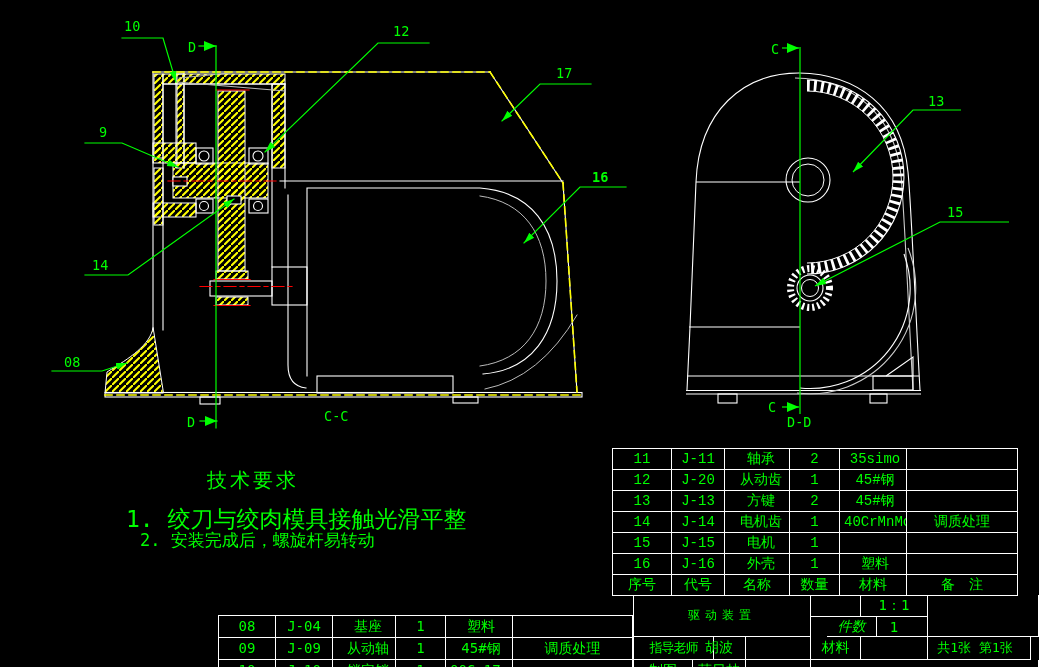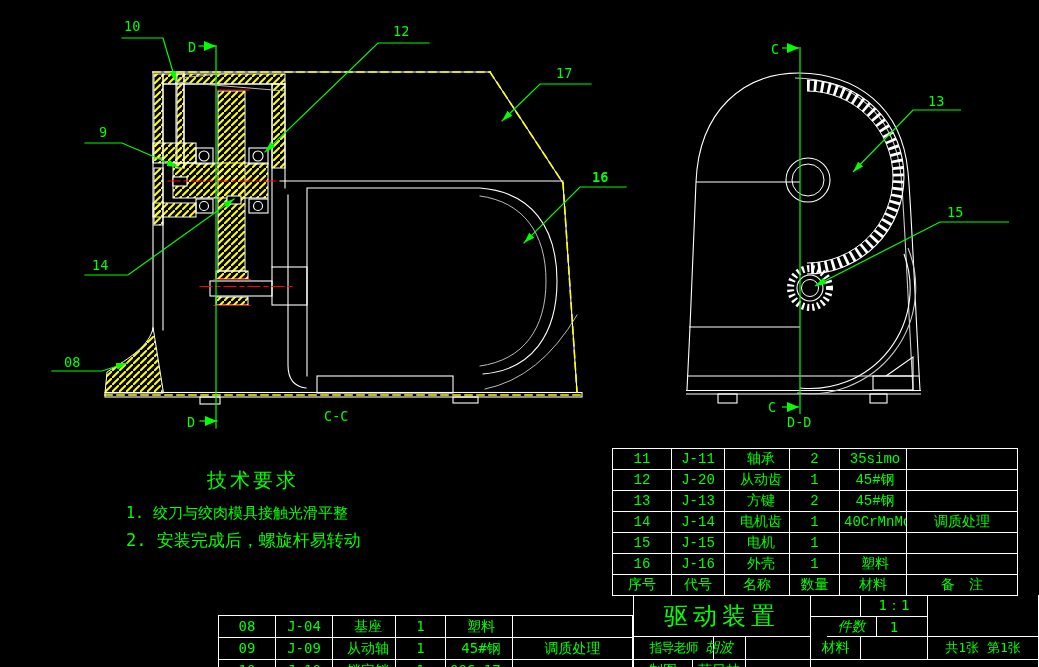--- a/index.html
+++ b/index.html
@@ -4,49 +4,49 @@
 <style>
   html,body{margin:0;padding:0;background:#000;}
   #viewport{position:relative;width:1039px;height:667px;background:#000;overflow:hidden;
     font-family:"DejaVu Sans Mono","Liberation Mono",monospace;}
   svg{position:absolute;left:0;top:0;}
   svg text{fill:#00ff00;font-family:"DejaVu Sans Mono","Liberation Mono",monospace;font-size:13.5px;}
   svg text.bold{font-weight:bold;}
   
   .tech{position:absolute;color:#00ff00;white-space:nowrap;}
   #tech-title{left:207px;top:467px;font-size:20px;letter-spacing:3px;}
-  #tech-item1{left:126px;top:504px;font-size:15px;}
-  #tech-item2{left:126px;top:529px;font-size:17px;}
+  #tech-item1{left:126px;top:504px;font-size:23px;}
+  #tech-item2{left:140px;top:529px;font-size:17px;}
   
   .grid{position:absolute;display:grid;border-top:1px solid #fff;border-left:1px solid #fff;
     color:#00ff00;font-size:14px;}
   .grid .cell{border-right:1px solid #fff;border-bottom:1px solid #fff;box-sizing:border-box;
     overflow:hidden;white-space:nowrap;line-height:20px;}
   .c{text-align:center;}
   .l{padding-left:4px;text-align:center;}
   .n{padding-left:8px;text-align:center;}
   #bom{left:612px;top:448px;width:405px;grid-template-columns:59px 53px 65px 50px 67px 111px;grid-auto-rows:21px;font-family:Liberation Mono, monospace;}
   #lower-bom{left:218px;top:615px;width:414px;grid-template-columns:57px 57px 63px 50px 67px 120px;grid-auto-rows:22px;}
   
   #tblock{position:absolute;left:633px;top:595px;width:405px;height:72px;border-left:1px solid #fff;
     color:#00ff00;font-size:14px;}
   #tblock .tcell{position:absolute;border-right:1px solid #fff;border-bottom:1px solid #fff;
     box-sizing:border-box;overflow:hidden;white-space:nowrap;display:flex;align-items:center;justify-content:center;}
-  #tb-name{left:0;top:0;width:177px;height:42px;font-size:24px;letter-spacing:5px;}
+  #tb-name{left:0;top:0;width:177px;height:42px;font-size:12px;letter-spacing:5px;}
   #tb-b1{left:177px;top:0;width:50px;height:22px;}
   #tb-qtyl{left:193px;top:22px;width:50px;height:20px;font-style:italic;}
   #tb-scale{left:227px;top:0;width:67px;height:22px;text-align:right;}
   #tb-qty{left:227px;top:22px;width:67px;height:20px;}
   #tb-d{left:294px;top:0;width:111px;height:42px;}
   #tb-adv{left:0;top:42px;width:80px;height:23px;font-size:13px;letter-spacing:-1px;}
-  #tb-advname{left:59px;top:42px;width:53px;height:23px;font-style:italic;}
+  #tb-advname{left:59px;top:42px;width:53px;height:23px;}
   #tb-g{left:112px;top:42px;width:65px;height:23px;}
   #tb-mat{left:177px;top:42px;width:50px;height:23px;}
   #tb-i{left:227px;top:42px;width:67px;height:23px;}
-  #tb-sheet{left:294px;top:42px;width:111px;height:23px;font-size:13px;}
+  #tb-sheet{left:286px;top:42px;width:111px;height:23px;font-size:13px;}
   #tb-draft{left:0;top:65px;width:59px;height:22px;}
   #tb-draftname{left:59px;top:65px;width:53px;height:22px;}
   #tb-m{left:112px;top:65px;width:65px;height:22px;}
   #tb-n2{left:177px;top:65px;width:228px;height:22px;}
 </style>
 </head>
 <body>
 
 <div id="viewport">
 

